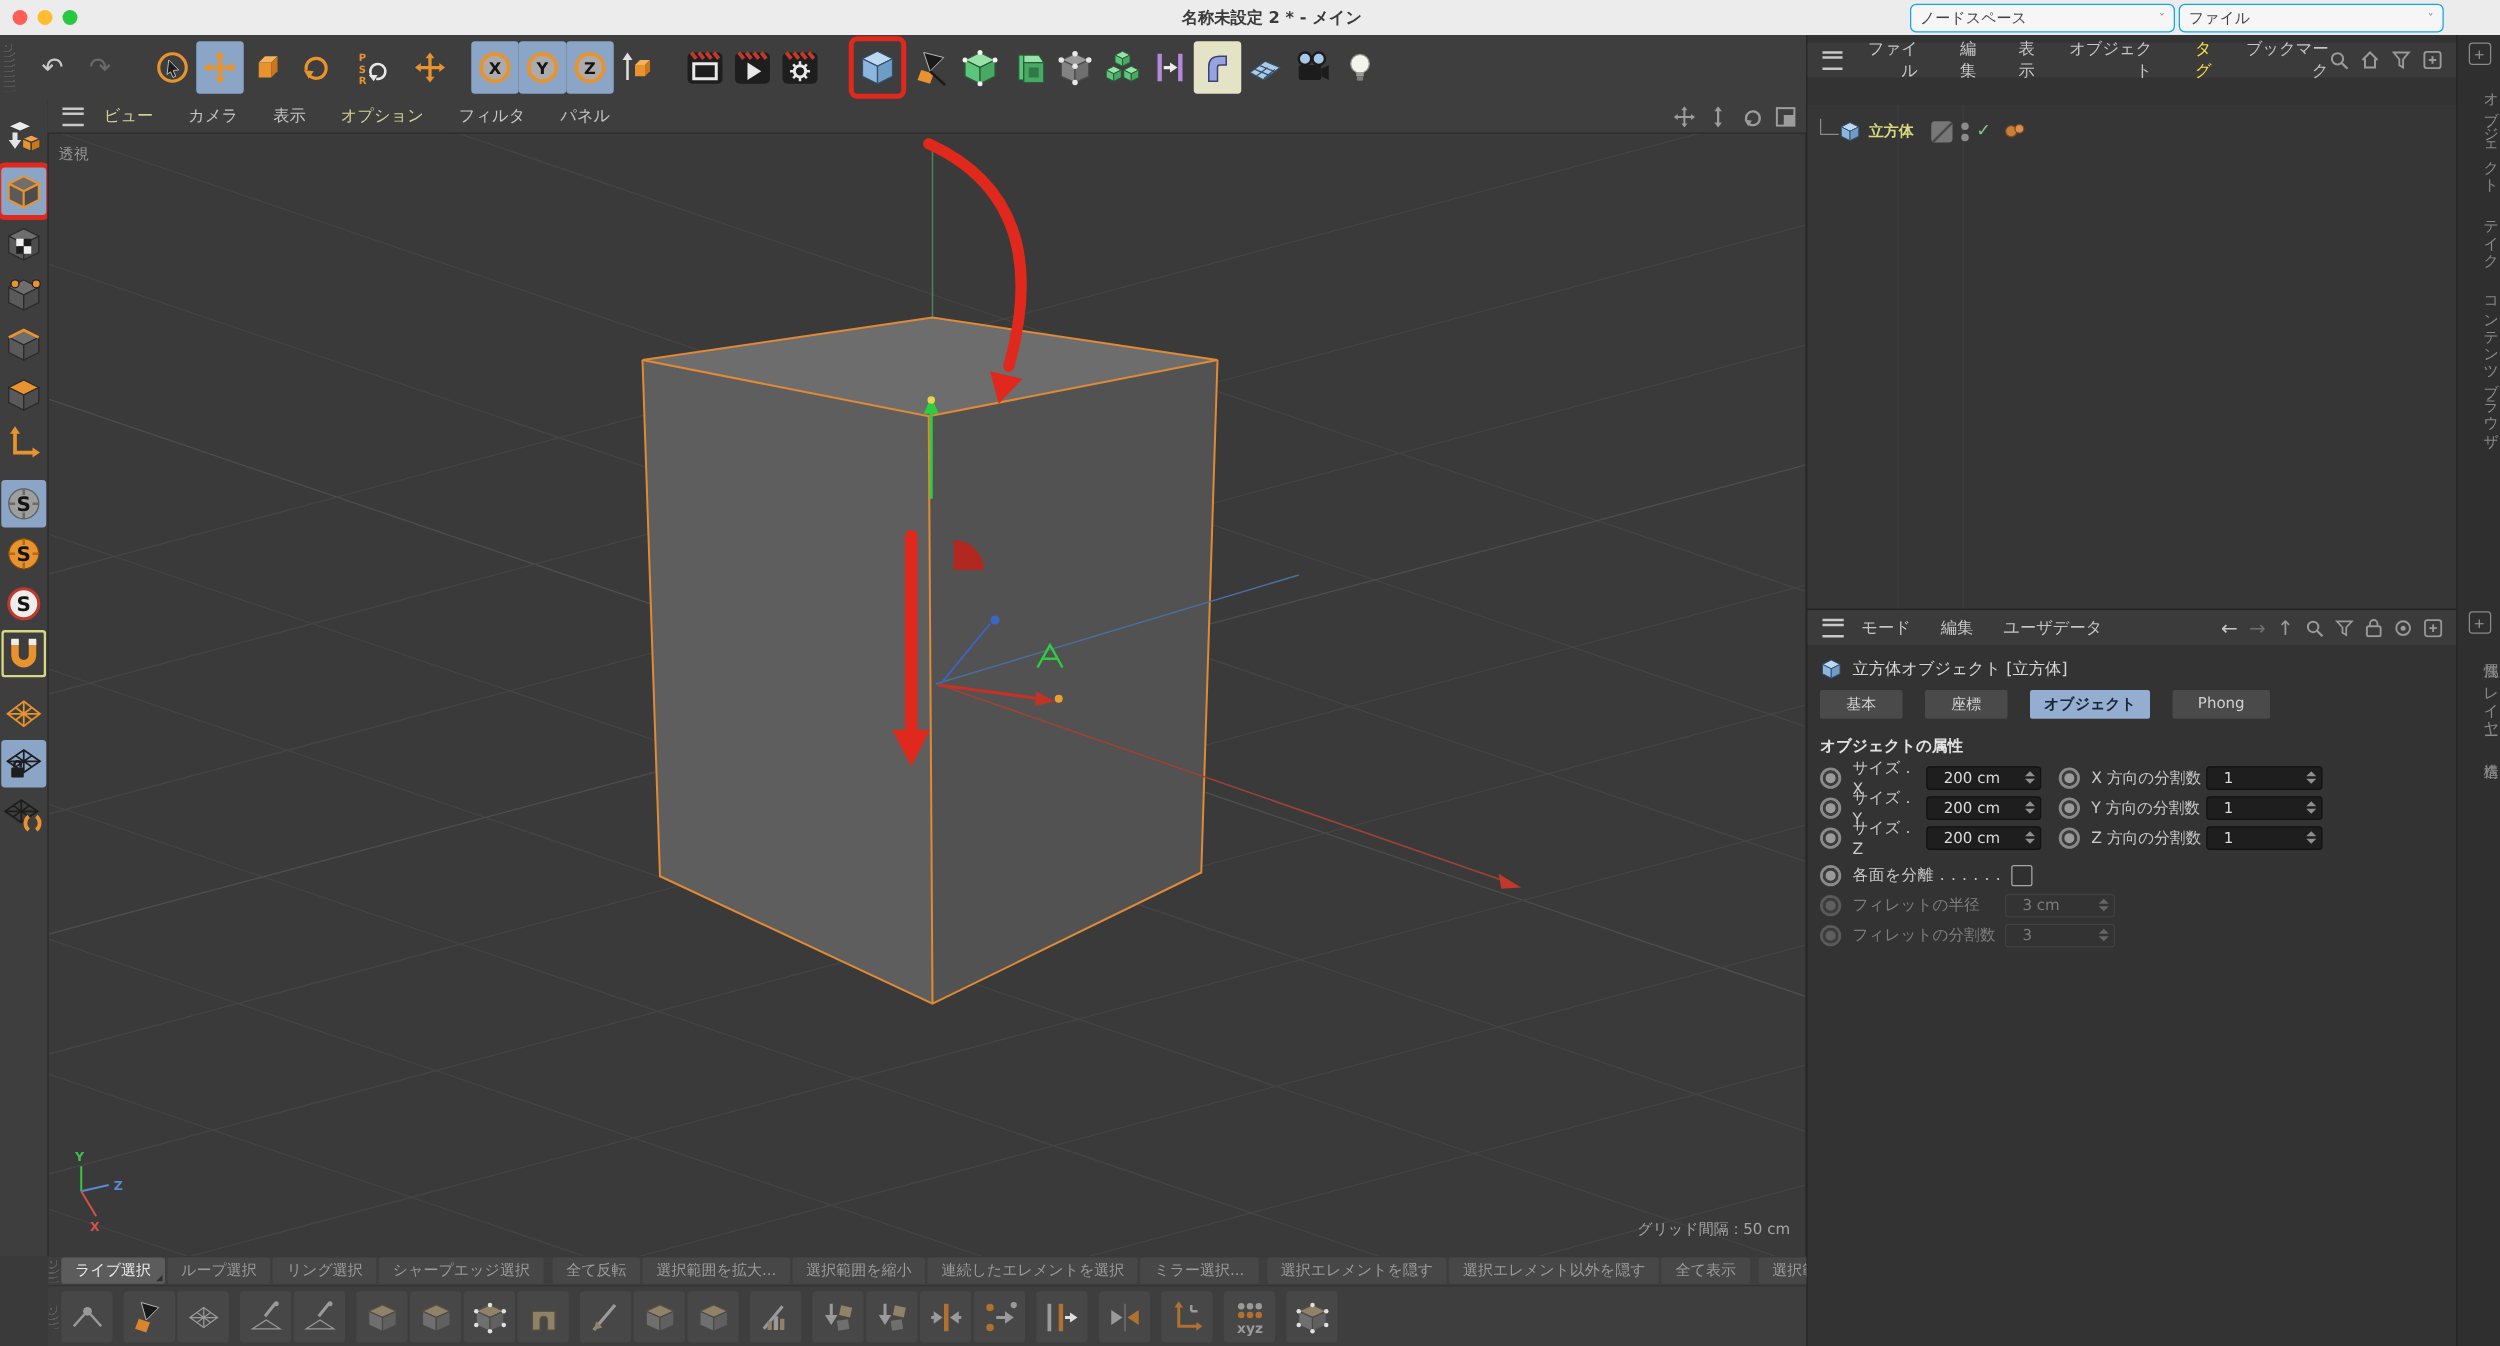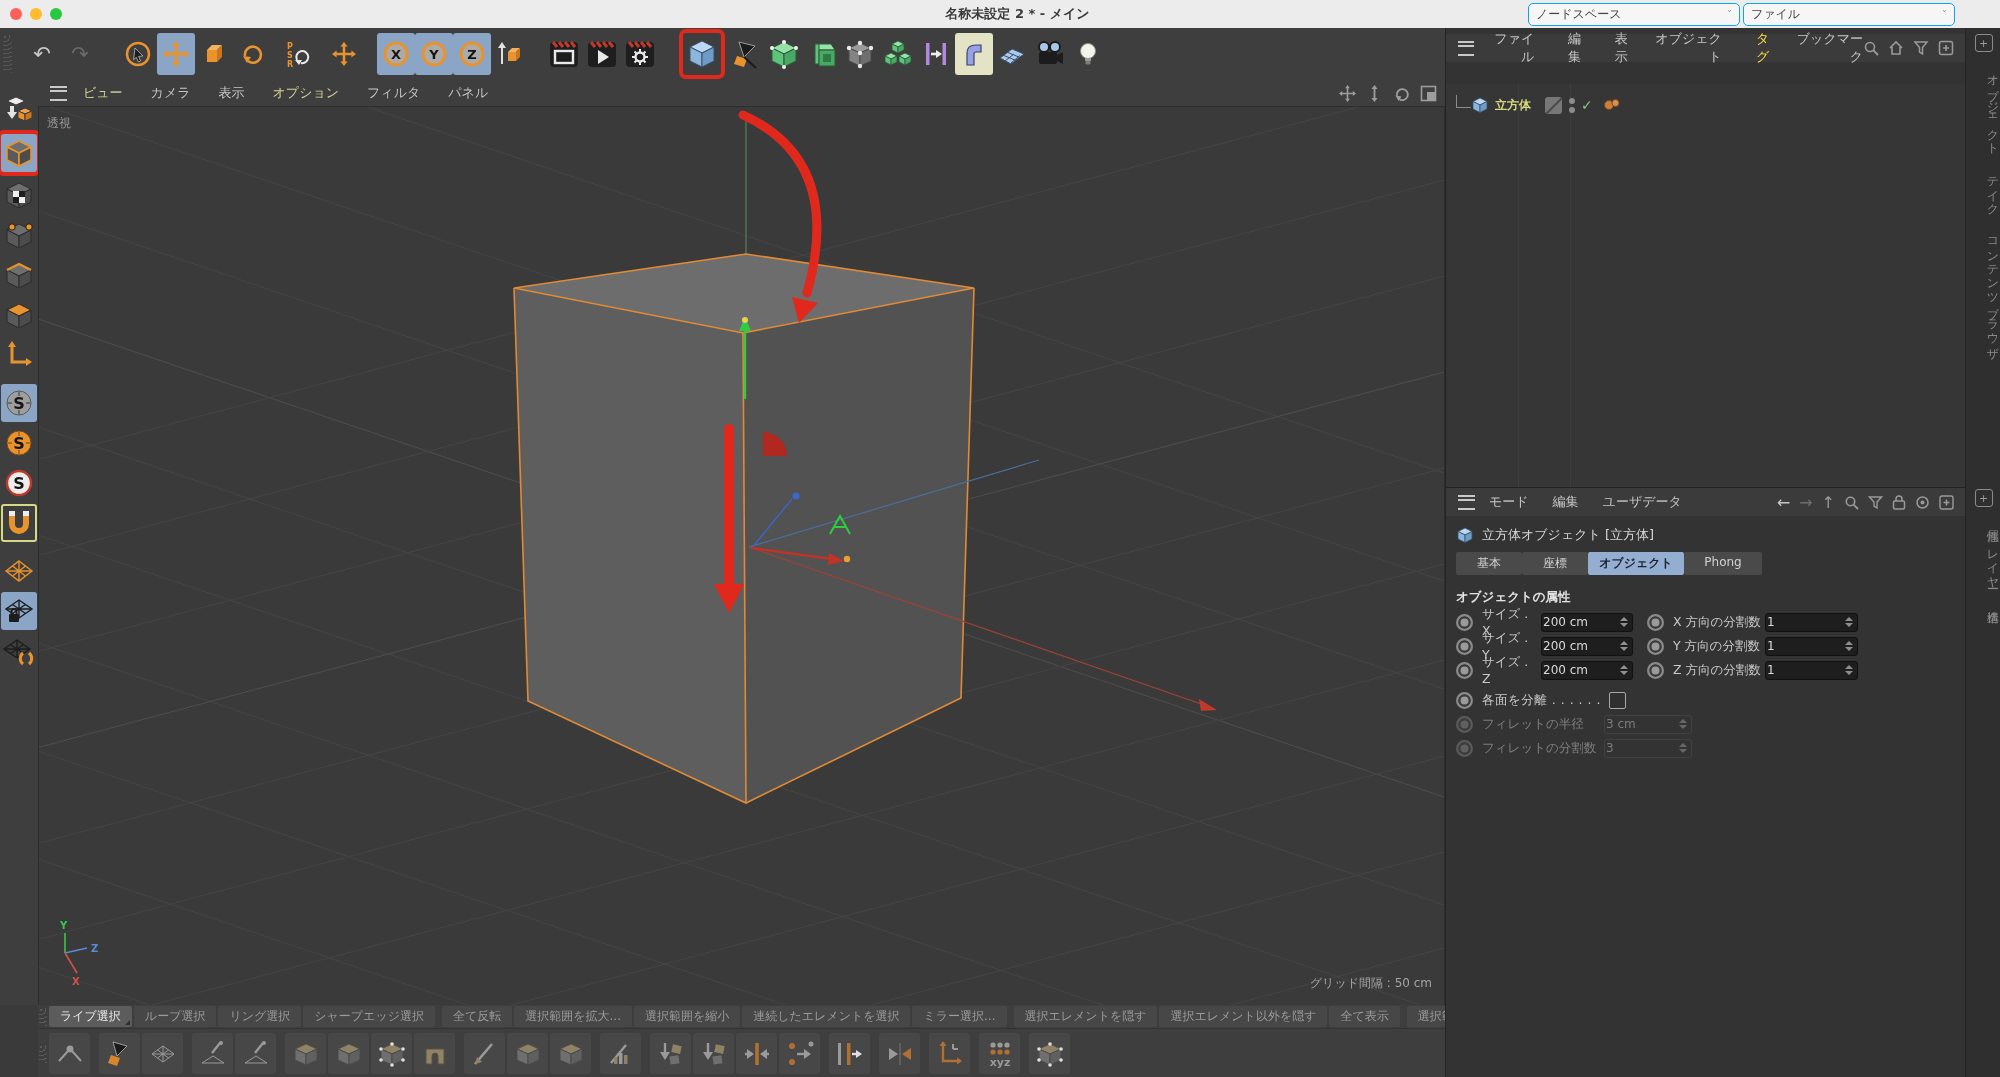--- a/index.html
+++ b/index.html
@@ -66,31 +66,31 @@
   .om-col{position:absolute;top:0;bottom:0;width:1px;background:#3e3e3e;}
   .slashbox{width:17px;height:17px;background:#777;border-radius:3px;margin-left:14px;position:relative;overflow:hidden;}
   .slashbox::after{content:"";position:absolute;left:-3px;top:7px;width:26px;border-top:2px solid #4a4a4a;transform:rotate(-45deg);}
   .dotcol{display:flex;flex-direction:column;gap:3px;margin-left:7px;}
   .dotcol i{width:6px;height:6px;border-radius:50%;background:#8c8c8c;}
   .check{color:#7ec87e;font-size:14px;margin-left:6px;}
 
   .am-sep{position:absolute;left:0;top:459px;width:520px;height:1px;background:#222;}
   .am{position:absolute;left:0;top:460px;width:520px;}
   .am-title{display:flex;align-items:center;gap:8px;color:#d6d6d6;font-size:13px;margin:8px 0 0 10px;height:22px;}
-  .am-tabs{display:flex;gap:0;margin:6px 0 0 10px;}
+  .am-tabs{display:flex;gap:18px;margin:6px 0 0 10px;}
   .am-tabs div{background:#4a4a4a;color:#d2d2d2;font-size:12px;padding:3px 0;text-align:center;border-radius:2px;}
   .am-tabs div:nth-of-type(1){width:66px}.am-tabs div:nth-of-type(2){width:66px}
   .am-tabs div:nth-of-type(3){width:96px;background:#93aed0;color:#1c2430;font-weight:600}
   .am-tabs div:nth-of-type(4){width:78px}
   .am-section{color:#e2e2e2;font-size:12.5px;font-weight:700;margin:14px 0 4px 10px;}
   .arow{display:flex;align-items:center;height:24px;margin-left:10px;font-size:12.5px;color:#c9c9c9;}
   .radio{width:13px;height:13px;border-radius:50%;border:2px solid #8a8a8a;background:#9a9a9a;box-shadow:inset 0 0 0 2.5px #3c3c3c;flex:none;}
   .arow .lbl{margin-left:9px;}
   .field{background:#1e1e1e;border:1px solid #111;border-radius:3px;color:#dadada;font-size:12px;
-    height:19px;display:flex;align-items:center;padding:0 4px 0 1px;box-sizing:border-box;}
+    height:19px;display:flex;align-items:center;padding:0 4px 0 13px;box-sizing:border-box;}
   .stepper{margin-left:auto;display:flex;flex-direction:column;gap:2px;padding-left:4px;}
   .stepper i{width:0;height:0;border-left:4px solid transparent;border-right:4px solid transparent;}
   .stepper .up{border-bottom:4px solid #8f8f8f}.stepper .dn{border-top:4px solid #8f8f8f}
   .sz .lbl{width:56px}
   .sz .field.f1{width:92px;margin-left:3px}
   .sz .radio2{margin-left:14px}
   .sz .lbl2{margin-left:9px;width:90px}
   .sz .field.f2{width:93px;margin-left:2px}
   .chk .lbl{letter-spacing:.5px}
   .checkbox{width:15px;height:15px;border:1.5px solid #a8a8a8;border-radius:2px;background:#303030;margin-left:8px;}

